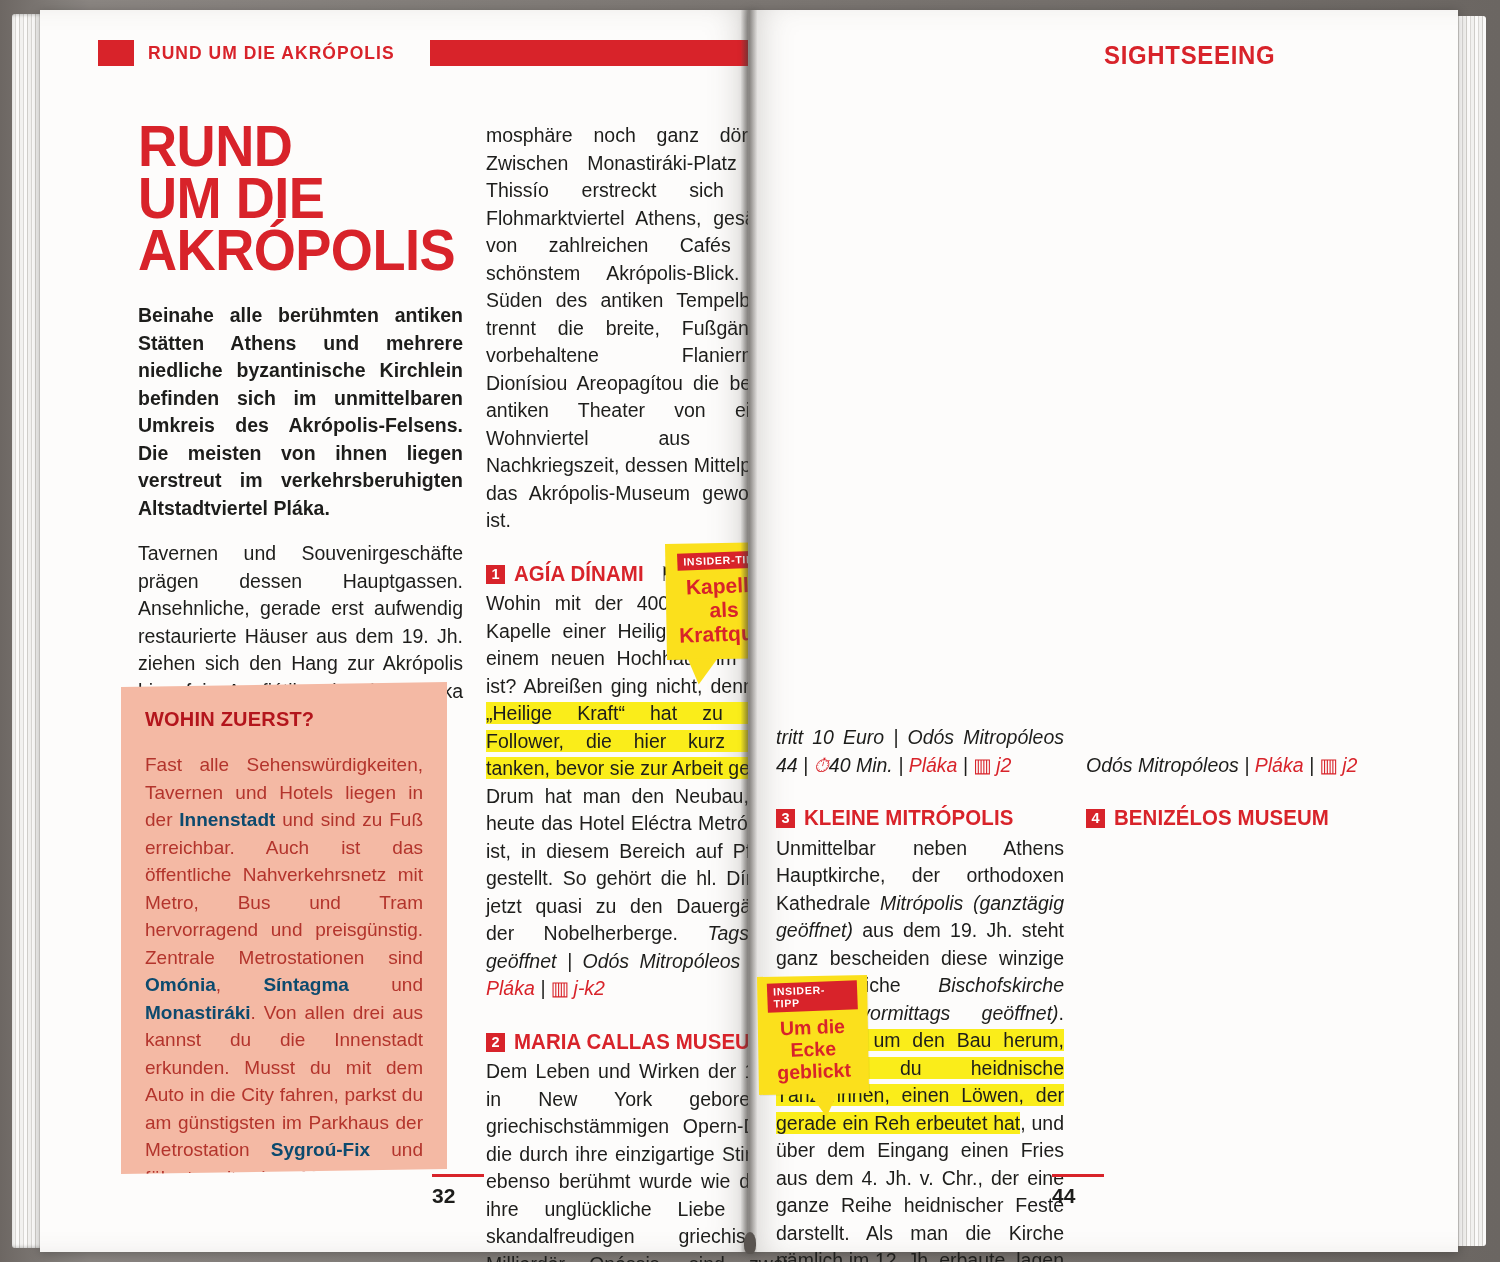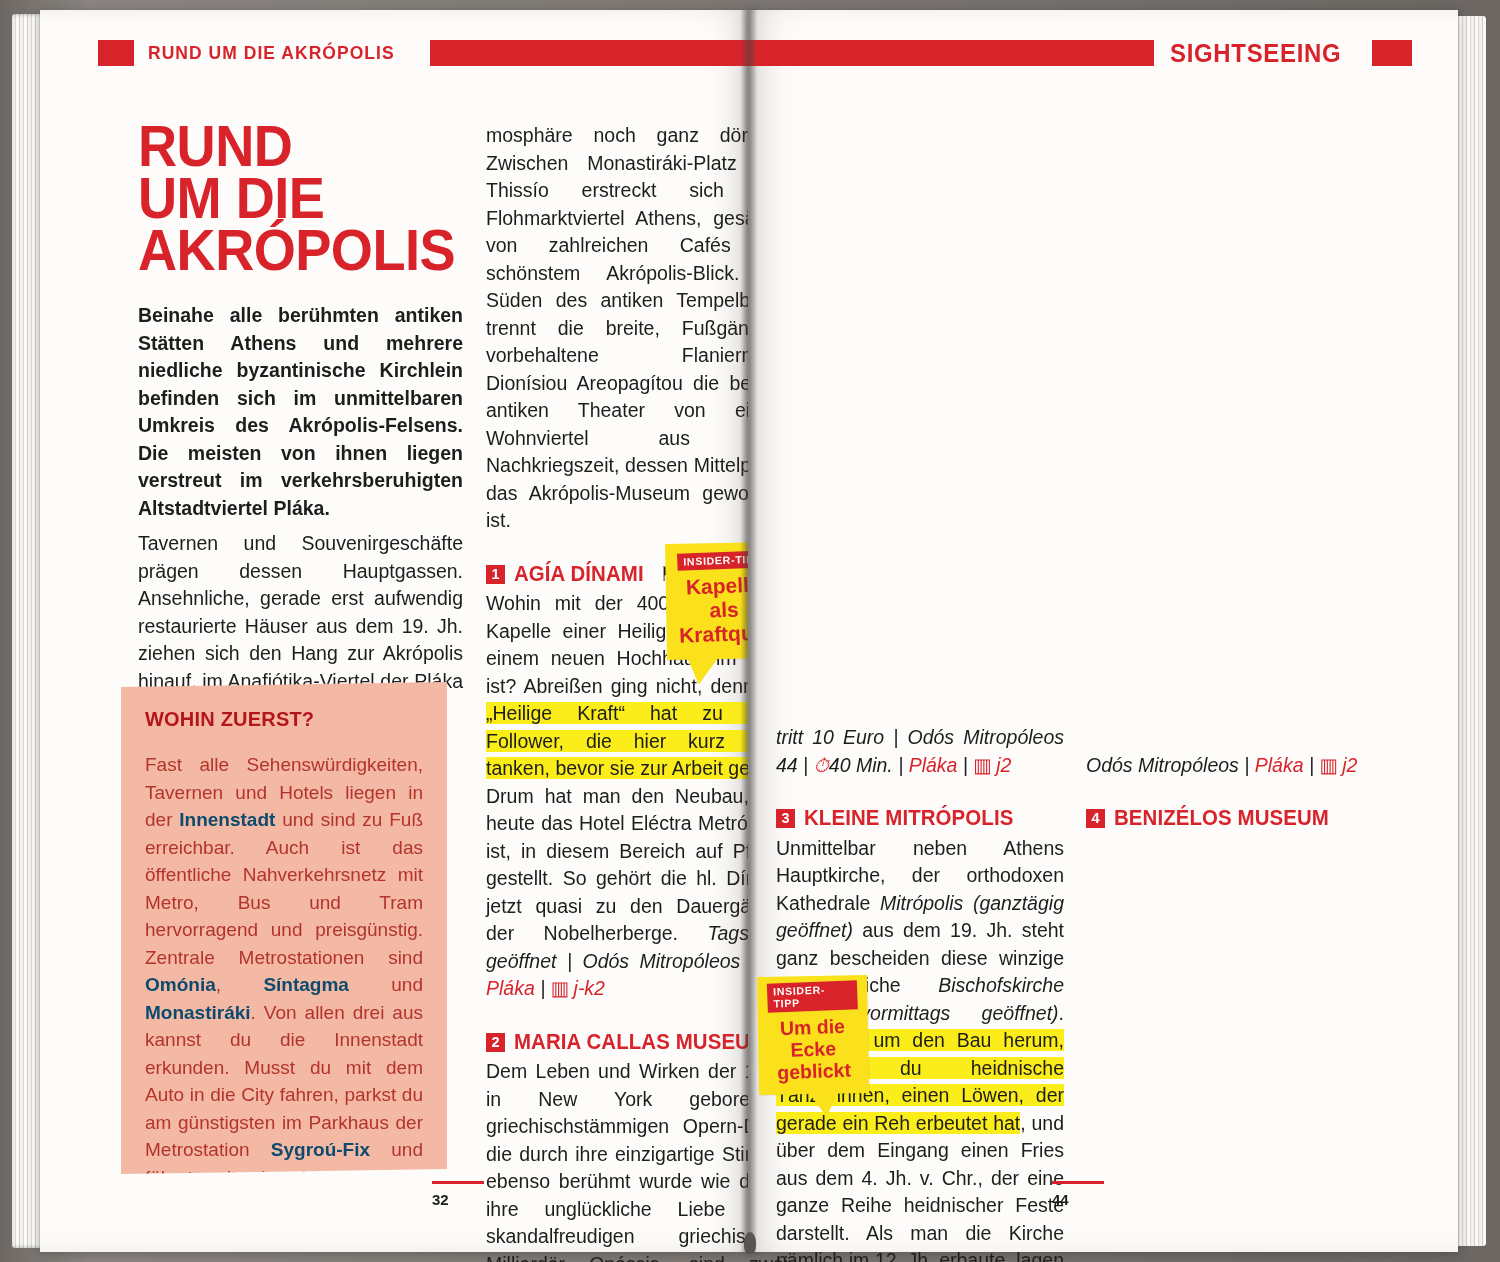--- a/index.html
+++ b/index.html
@@ -51,37 +51,37 @@
   .rh-text {
     color: #d8232a; font-weight: 700; font-size: 19px; letter-spacing: .06em;
     font-family: "Liberation Sans", sans-serif; white-space: nowrap;
     transform: scaleX(.92); transform-origin: left center;
   }
   .rh-left { left: 58px; }
   .rh-left .rh-bar.b1 { width: 36px; }
   .rh-left .rh-text { margin: 0 14px; }
   .rh-left .rh-bar.b2 { width: 370px; }
 
-  .rh-right { right: 46px; justify-content: flex-end; }
+  .rh-right { right: 46px; justify-content: space-between; flex-direction: column; }
   .rh-right .rh-bar.b1 { width: 430px; }
   .rh-right .rh-text { margin: 0 16px; font-size: 26px; letter-spacing: .03em; }
   .rh-right .rh-bar.b2 { width: 40px; }
 
   
   .col { position: absolute; font-size: 19.5px; line-height: 27.5px; color: #1d1d1b;
          text-align: justify; font-family: "Liberation Sans", sans-serif; }
   .colA { left: 98px; top: 110px; width: 325px; }
   .colB { left: 446px; top: 112px; width: 302px; }
 
   .display-title {
     color: #d8232a; font-weight: 700; font-size: 57px; line-height: 52px;
     letter-spacing: -.01em; margin-bottom: 26px; transform: scaleX(.95);
     transform-origin: left top;
   }
-  .lead { font-weight: 700; margin-bottom: 8px; }
+  .lead { font-weight: 700; margin-bottom: 18px; }
   .body-p { margin-bottom: 0; }
 
   
   .tipbox {
     position: absolute; left: 81px; top: 672px; width: 326px; height: 492px;
     background: #f4b9a4; padding: 26px 24px 18px 24px;
     clip-path: polygon(0 1%, 100% 0, 100% 99%, 0 100%);
   }
   .tipbox h3 { color: #b3151c; font-size: 20px; font-weight: 700; letter-spacing: .01em; margin-bottom: 20px; }
   .tipbox p { color: #b3342c; font-size: 19px; line-height: 27.5px; text-align: justify; }
@@ -128,21 +128,21 @@
 
   .bub2 { left: 758px; top: 966px; width: 110px; transform: rotate(-1deg); }
   .bub2 .bub-body { padding: 6px 10px 12px 10px; }
   .bub2 .bub-txt { font-size: 19.5px; line-height: 22px; }
   .bub2 .tail { left: 52px; bottom: -23px; border-left: 13px solid transparent;
     border-right: 16px solid transparent; border-top: 24px solid #fbe01c; transform: skewX(10deg); }
 
   
   .pnum { position: absolute; bottom: 44px; }
   .pnum .rule { width: 52px; height: 3.5px; background: #d8232a; margin-bottom: 7px; }
-  .pnum .n { color: #1d1d1b; font-weight: 700; font-size: 15px; }
+  .pnum .n { color: #1d1d1b; font-weight: 700; font-size: 21px; }
   .pnum-left { left: 392px; }
   .pnum-right { left: 1052px; }
 </style>
 </head>
 <body>
 
 <div id="root">
   <div class="book-bg"></div>
   <div class="page-stack-left"></div>
   <div class="page-stack-right"></div>

